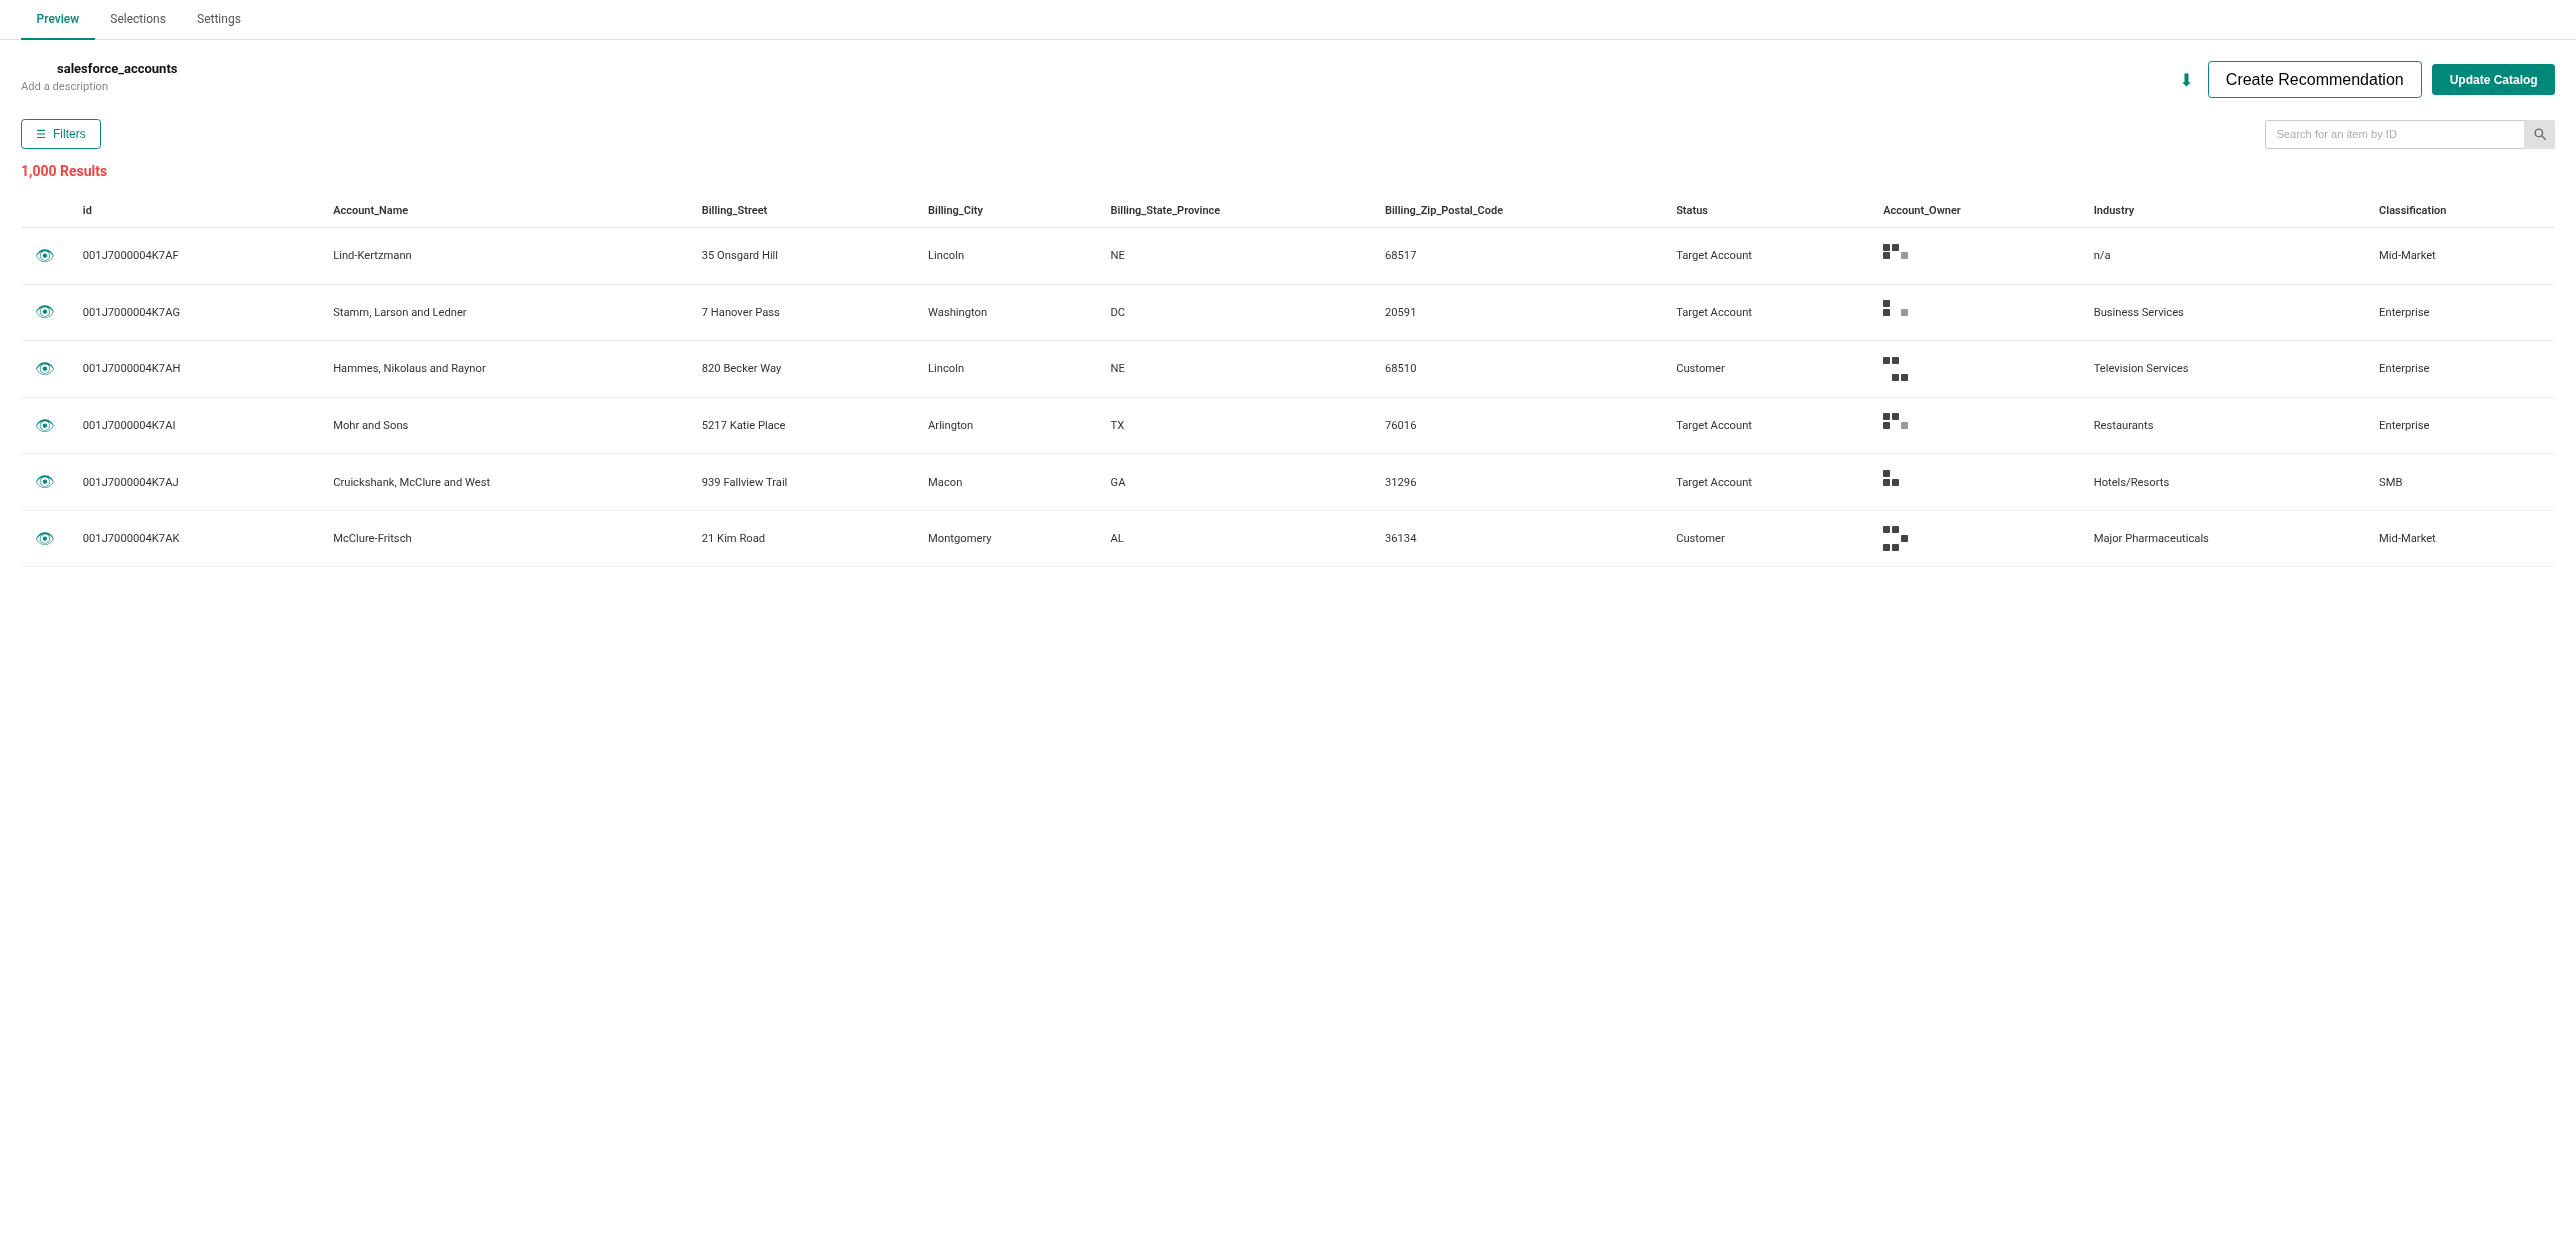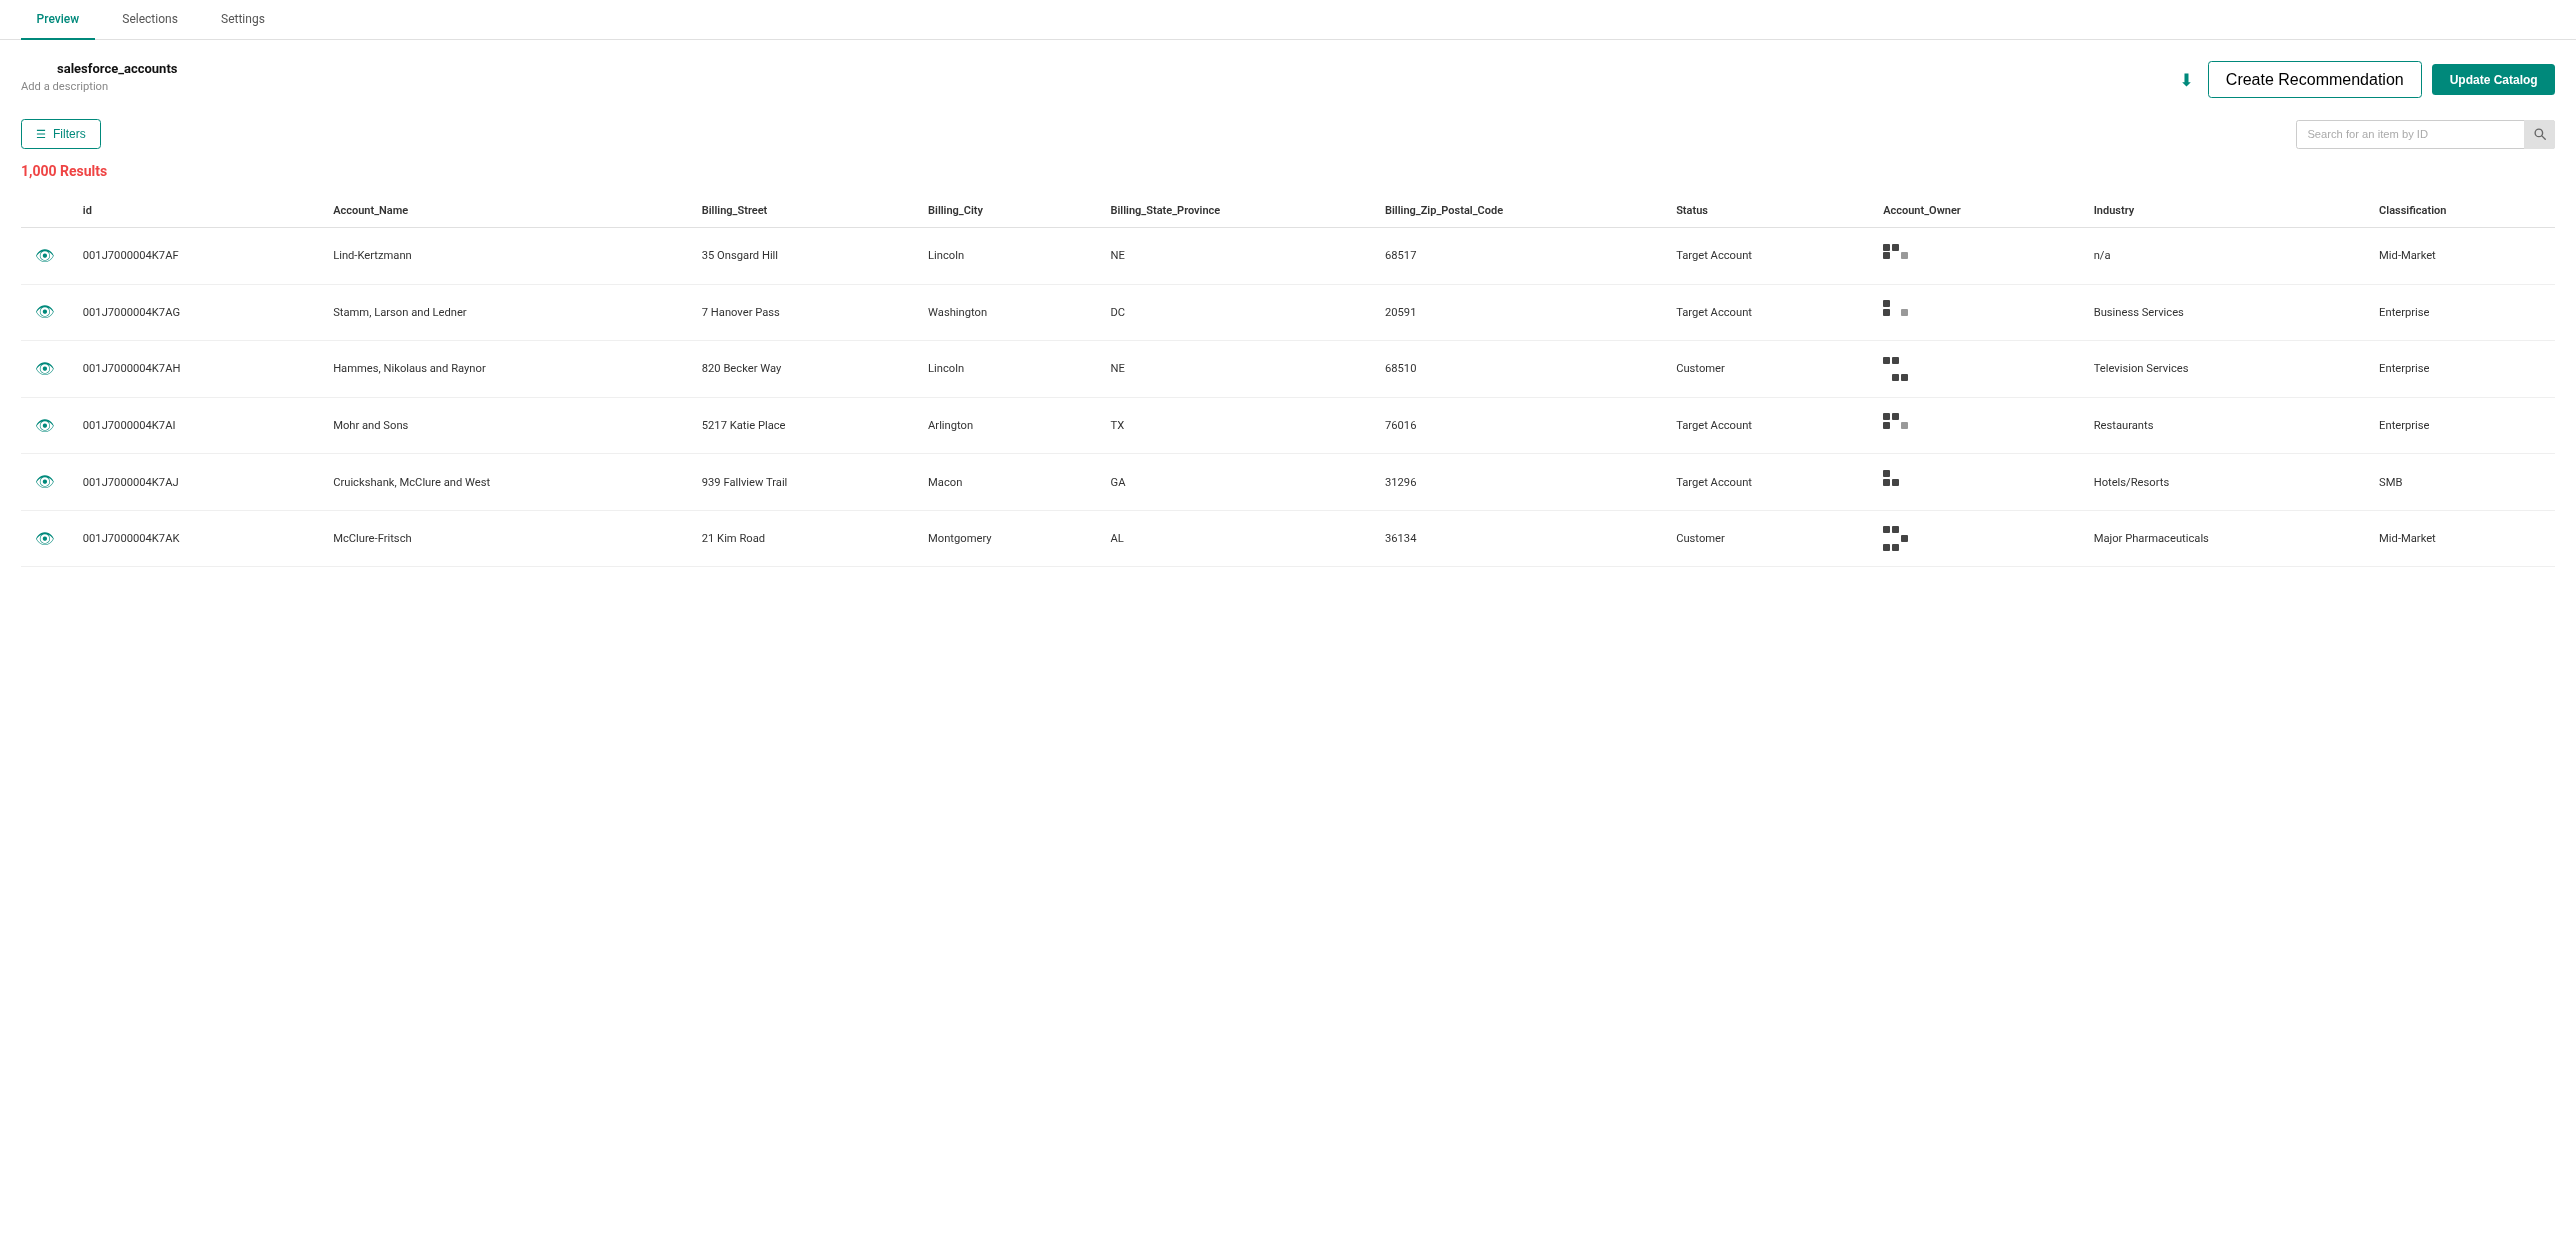--- a/index.html
+++ b/index.html
@@ -9,21 +9,20 @@
       color: #222;
       font-size: 12px;
     }
 
     
     .tabs {
       display: flex;
       border-bottom: 0.9px solid #e0e0e0;
       padding: 0 21px;
       margin-bottom: 0;
-      gap: 12px;
     }
     .tab {
       padding: 12px 15.6px;
       cursor: pointer;
       font-size: 12px;
       color: #555;
       border-bottom: 2.6px solid transparent;
       margin-bottom: -0.9px;
     }
     .tab.active {
@@ -99,21 +98,21 @@
       cursor: pointer;
       display: flex;
       align-items: center;
       gap: 7px;
     }
     .filters-btn .filter-icon {
       font-size: 11.2px;
     }
     .search-box {
       position: relative;
-      width: 259px;
+      width: 290px;
     }
     .search-box input {
       width: 100%;
       padding: 7.8px 31px 7.8px 10.4px;
       border: 0.9px solid #ccc;
       border-radius: 2.6px;
       font-size: 11.2px;
       color: #555;
       outline: none;
       background: #fff;

